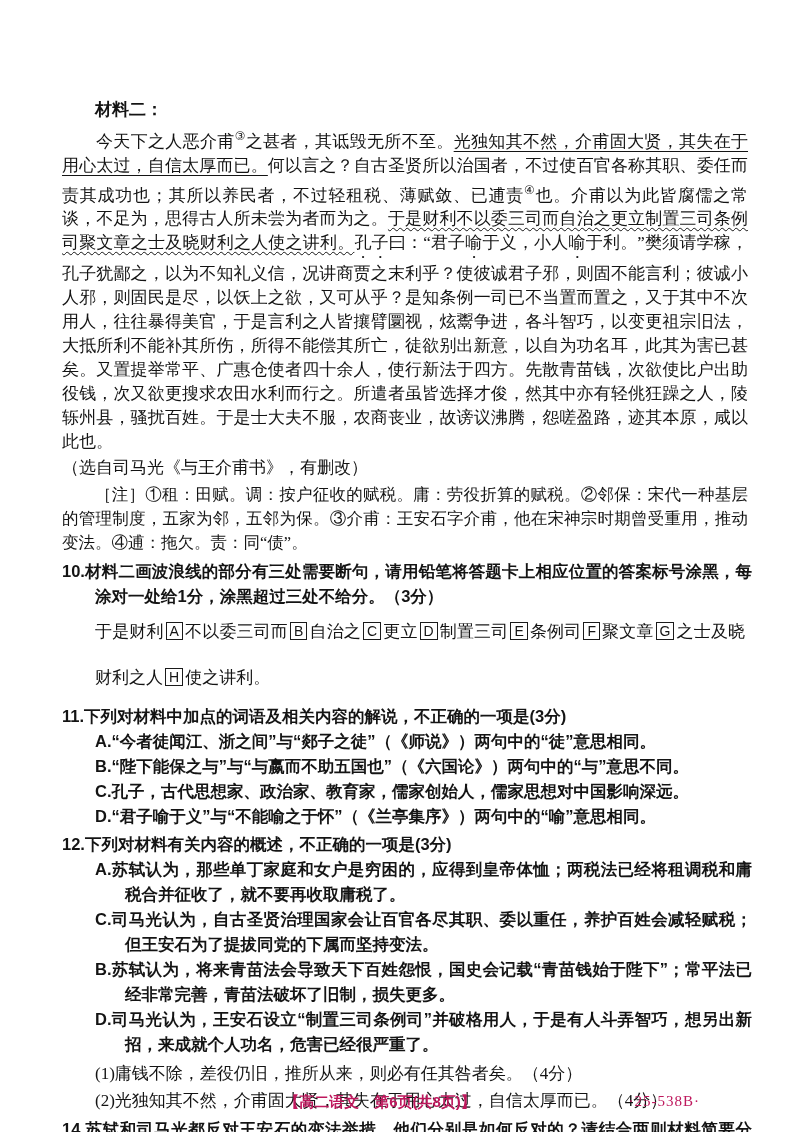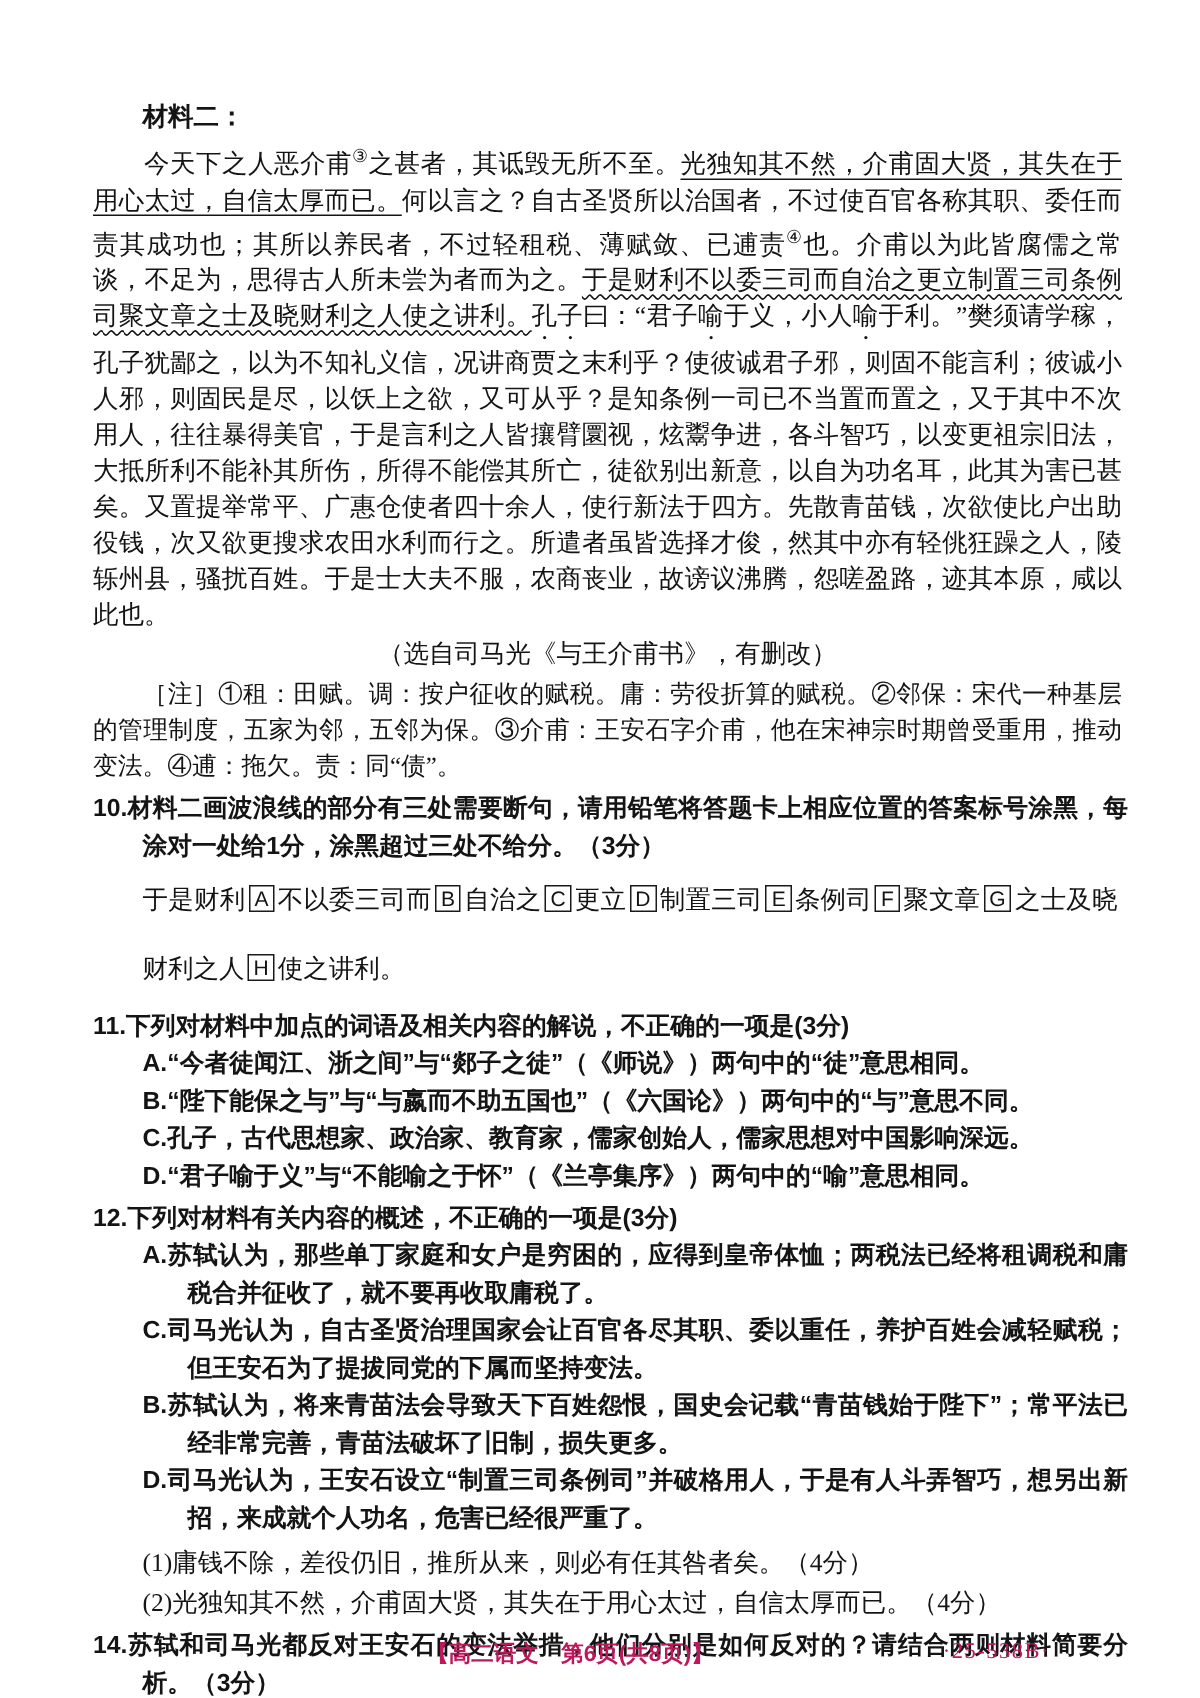--- a/index.html
+++ b/index.html
@@ -6,21 +6,21 @@
   html, body { background: #ffffff; }
   body {
     width: 800px; height: 1132px;
     font-family: "Liberation Serif", "DejaVu Serif", serif;
     color: #141414;
     position: relative;
     overflow: hidden;
   }
   .sheet {
     width: 800px; height: 1008px;
-    padding: 66px 54px 0 62px;
+    padding: 98px 54px 0 62px;
     position: relative;
     background: #ffffff;
   }
   
   .material-title {
     font-family: "Liberation Sans", "DejaVu Sans", sans-serif;
     font-weight: 700;
     font-size: 17px;
     padding-left: 33px;
     margin-bottom: 3px;
@@ -48,21 +48,21 @@
     font-family: "Liberation Sans", "DejaVu Sans", sans-serif;
     font-size: 14px;
     line-height: 16px;
     border: 1.5px solid #1a1a1a;
     padding: 0 3px;
     margin: 0 2px;
     vertical-align: 1px;
     text-indent: 0;
   }
   .source-line {
-    text-align: center;
+    text-align: left;
     font-size: 17px;
     line-height: 26px;
     width: 686px;
     margin-top: 1px;
   }
   .notes {
     font-size: 16.5px;
     line-height: 24px;
     text-align: justify;
     text-indent: 2em;

